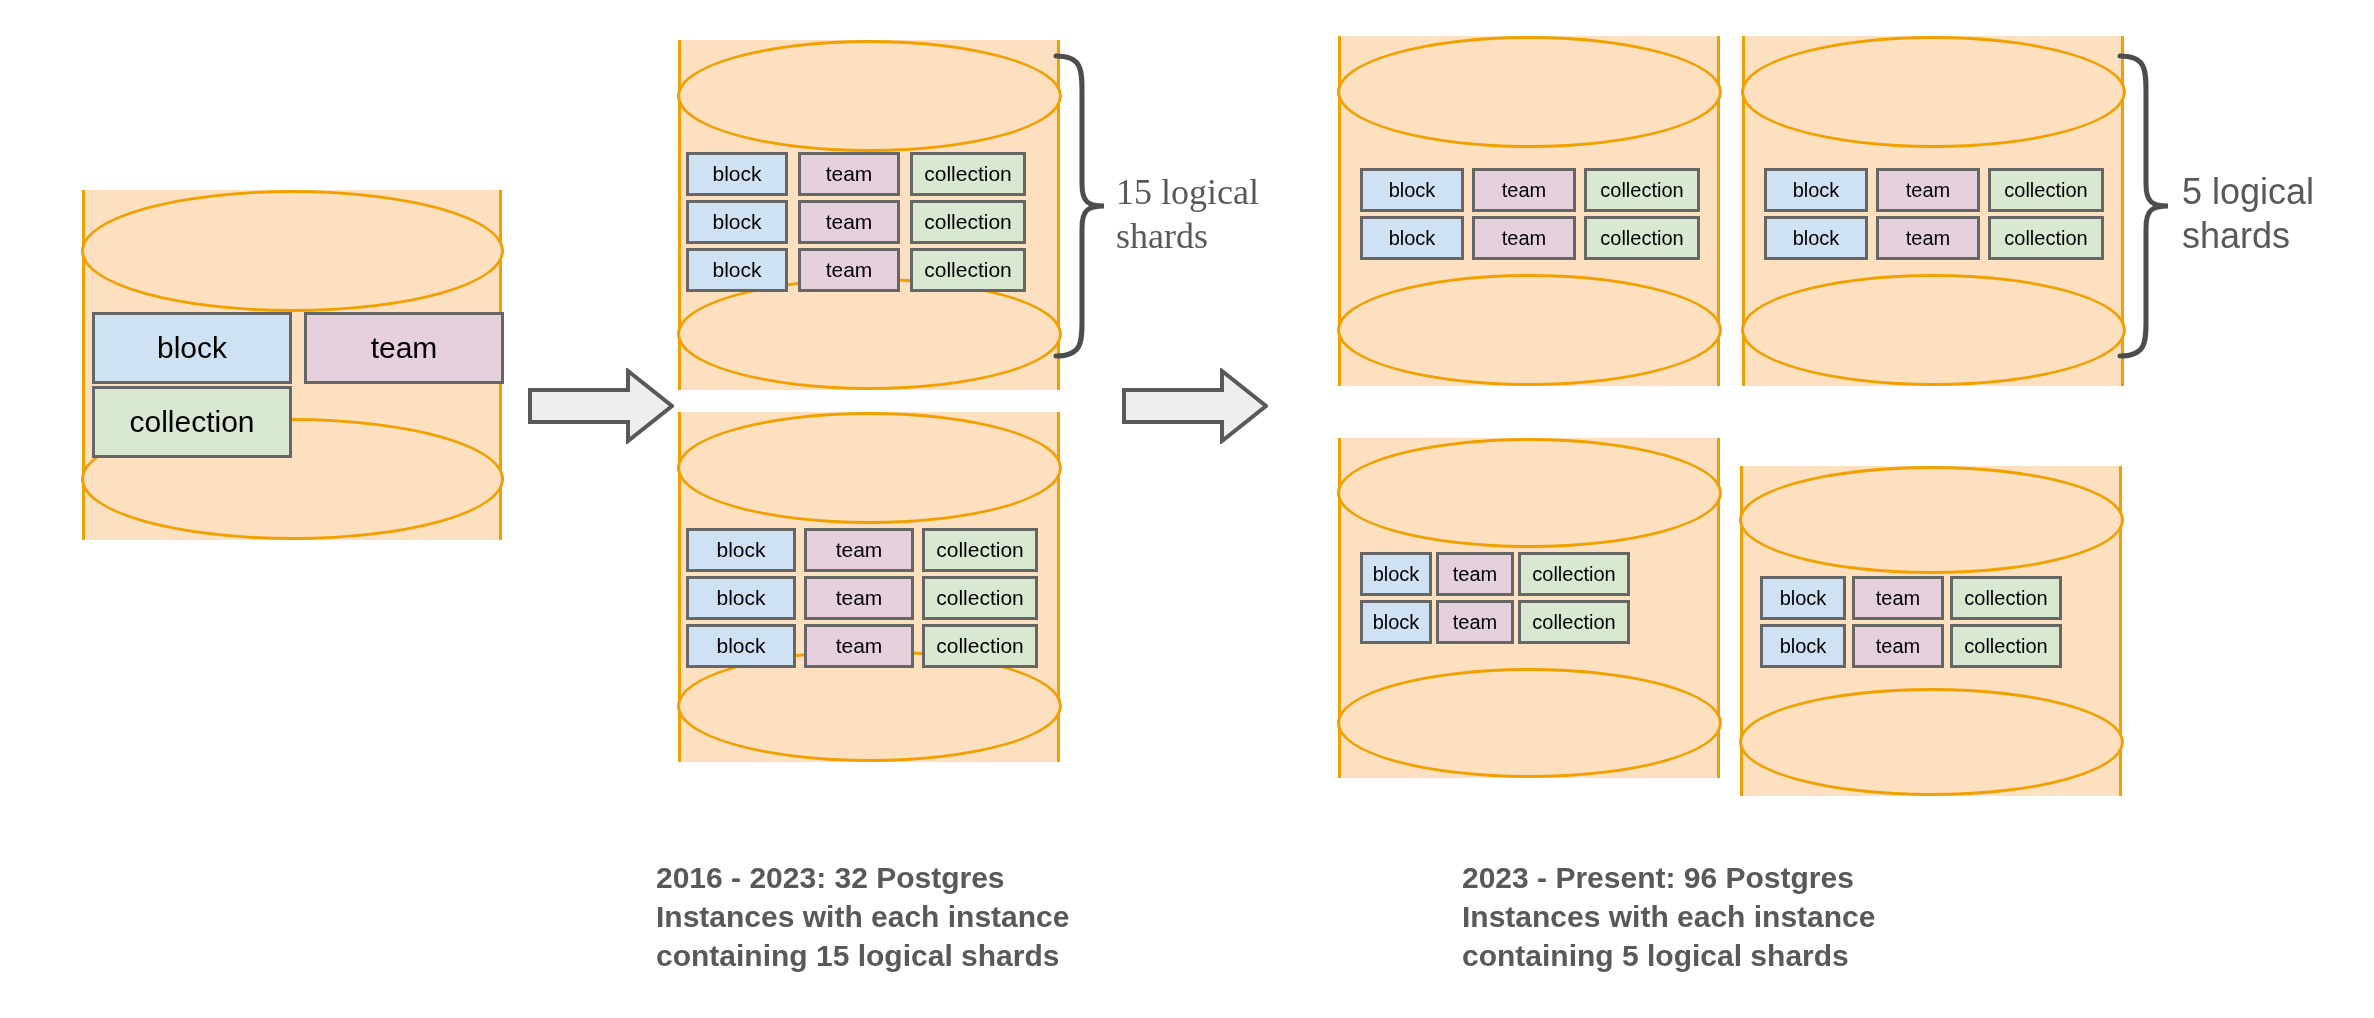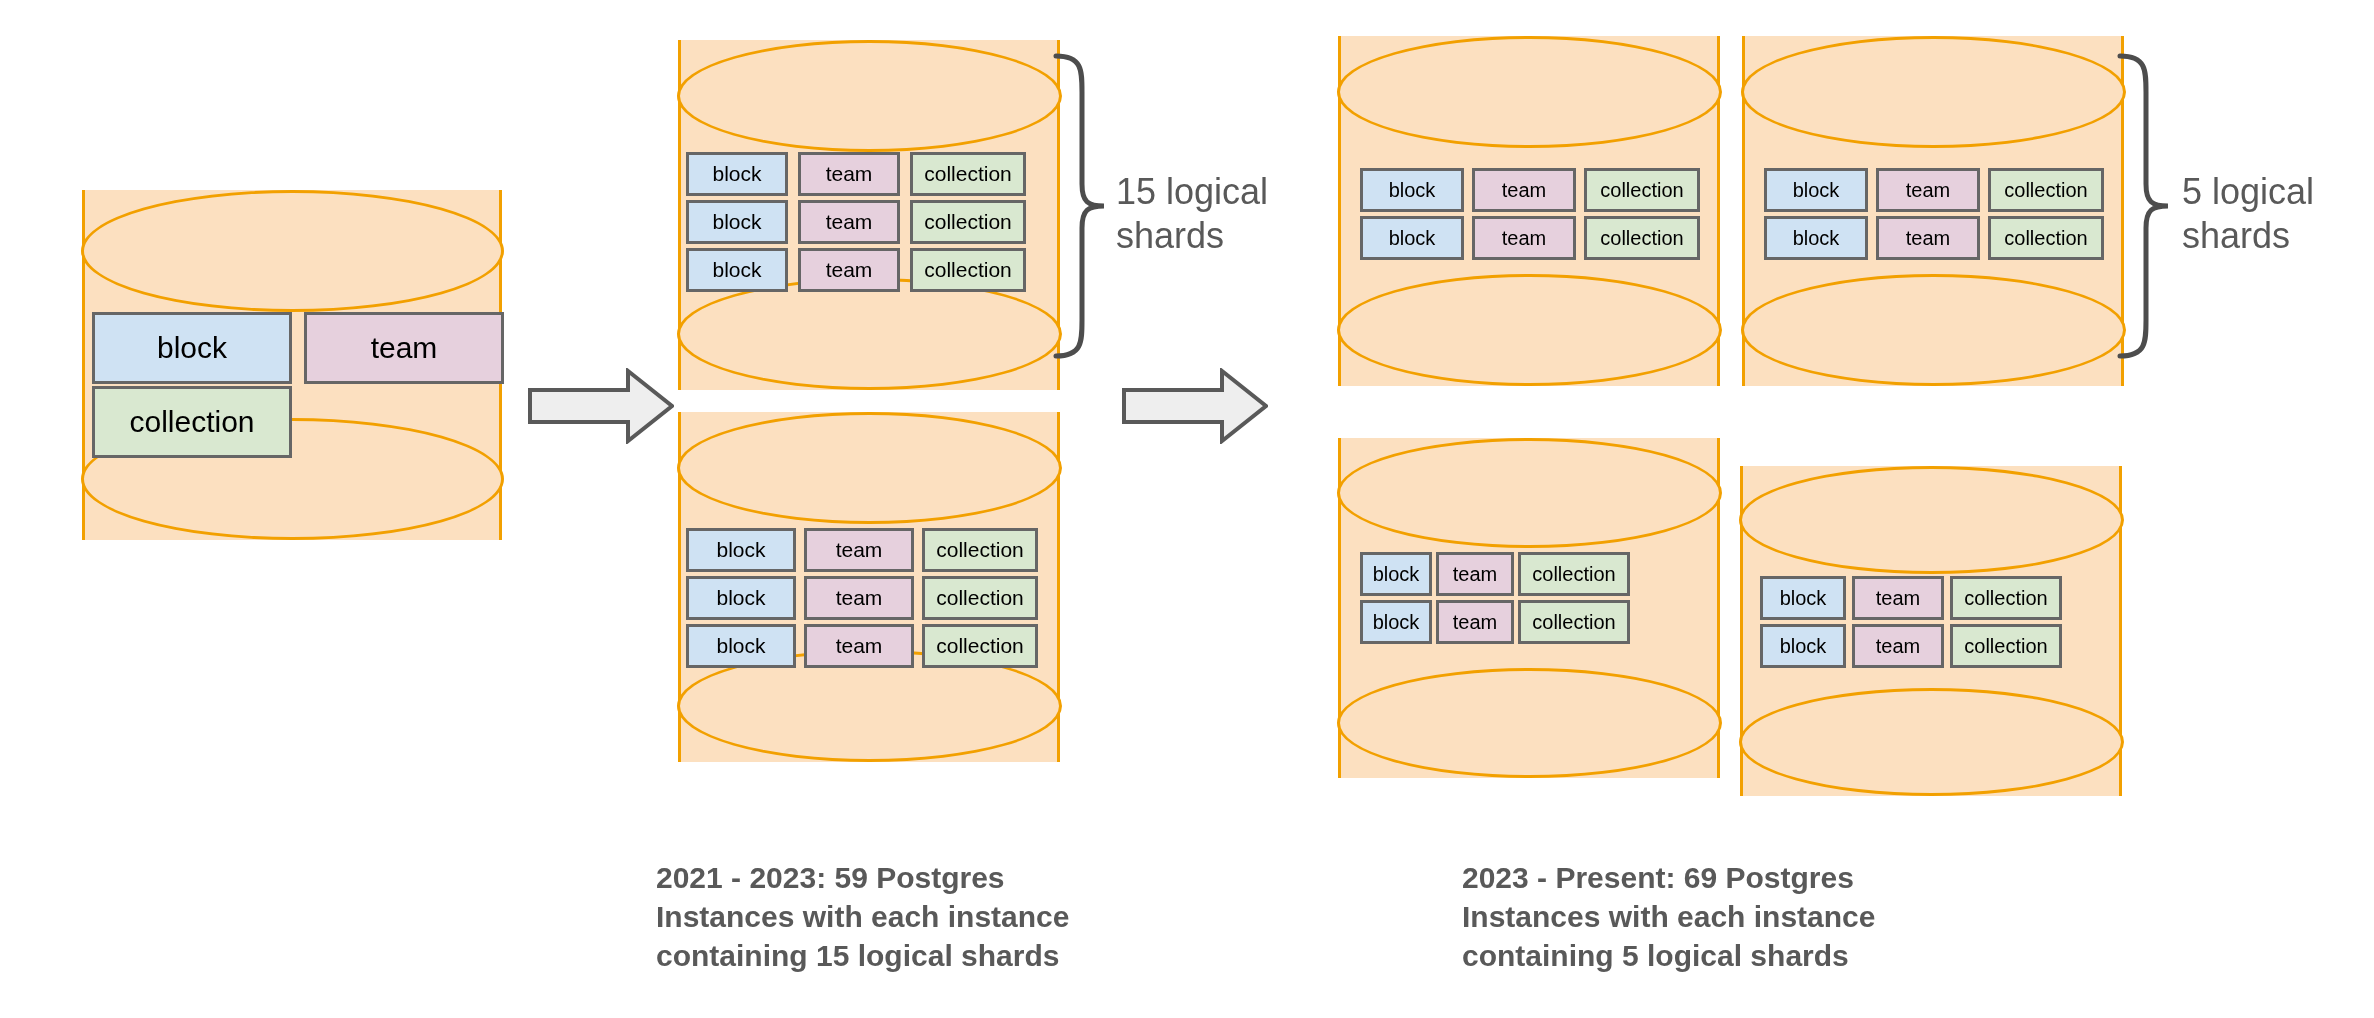--- a/index.html
+++ b/index.html
@@ -175,21 +175,21 @@
       <div class="shard collection" style="width:116px;height:44px;font-size:21px;margin-left:8px;">collection</div>
     </div>
   </div>
 
   <div class="brace" style="left:1048px; top:52px; width:60px; height:308px;">
     <svg width="60" height="308" viewBox="0 0 60 308" xmlns="http://www.w3.org/2000/svg">
       <path d="M8,4 C34,4 34,18 34,40 L34,132 C34,150 40,154 56,154
                C40,154 34,158 34,176 L34,268 C34,290 34,304 8,304" fill="none" stroke="#4d4d4d" stroke-width="5" stroke-linecap="round"></path>
     </svg>
   </div>
-  <div class="shard-label" style="left:1116px; top:170px; width:220px;">15 logical
+  <div class="shard-label" style="left:1116px; top:170px; width:220px;font-family:Liberation Serif, serif;">15 logical
 shards</div>
 
   <div class="arrow" style="left:1122px; top:368px; width:146px; height:76px;">
     <svg width="146" height="76" viewBox="0 0 146 76" xmlns="http://www.w3.org/2000/svg">
       <polygon points="2,22 100,22 100,3 144,38 100,73 100,54 2,54" fill="#eeeeee" stroke="#595959" stroke-width="4" stroke-linejoin="miter"></polygon>
     </svg>
   </div>
 
   <div class="cyl" style="left:1338px; top:36px; width:382px; height:350px;">
     <div class="body"></div>
@@ -266,21 +266,21 @@
   <div class="brace" style="left:2112px; top:52px; width:60px; height:308px;">
     <svg width="60" height="308" viewBox="0 0 60 308" xmlns="http://www.w3.org/2000/svg">
       <path d="M8,4 C34,4 34,18 34,40 L34,132 C34,150 40,154 56,154
                C40,154 34,158 34,176 L34,268 C34,290 34,304 8,304" fill="none" stroke="#4d4d4d" stroke-width="5" stroke-linecap="round"></path>
     </svg>
   </div>
   <div class="shard-label" style="left:2182px; top:170px; width:200px;">5 logical
 shards</div>
 
 
-  <div class="caption" style="left:656px; top:858px; width:620px;">2021 - 2023: 59 Postgres
+  <div class="caption" style="left:656px; top:858px; width:620px;">2016 - 2023: 32 Postgres
 Instances with each instance
 containing 15 logical shards</div>
 
-  <div class="caption" style="left:1462px; top:858px; width:620px;">2023 - Present: 69 Postgres
+  <div class="caption" style="left:1462px; top:858px; width:620px;">2023 - Present: 96 Postgres
 Instances with each instance
 containing 5 logical shards</div>
 
 </div>
 
 </body></html>

